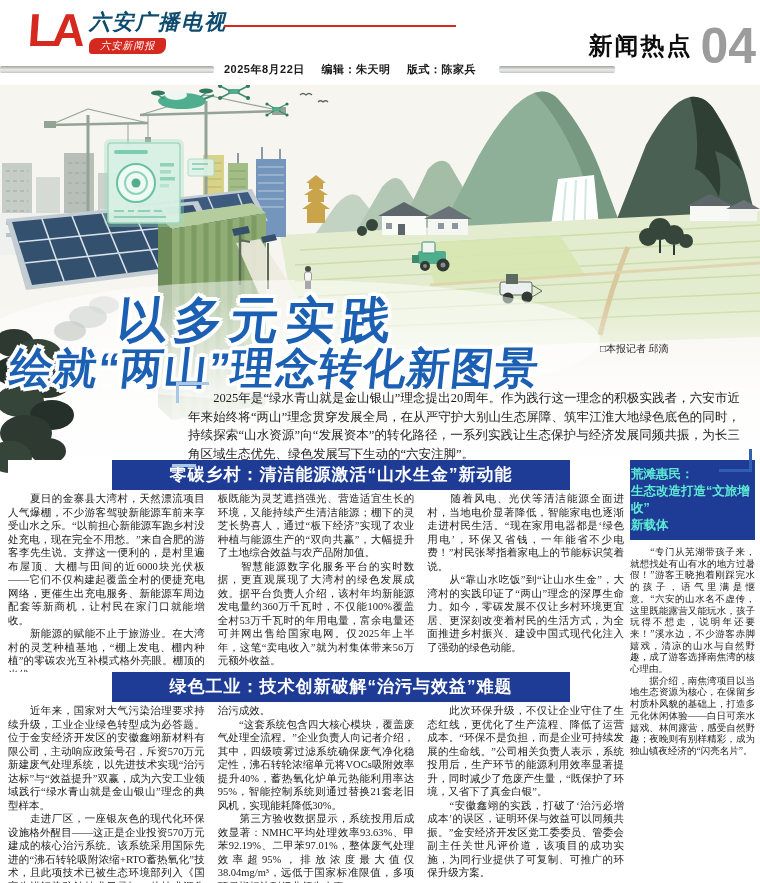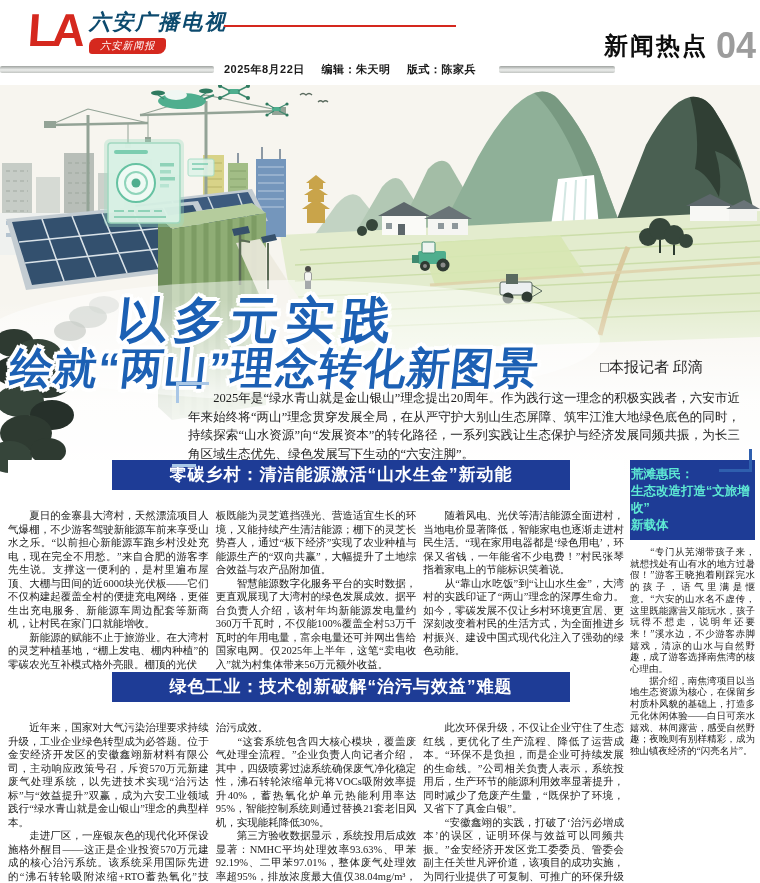--- a/index.html
+++ b/index.html
@@ -17,47 +17,47 @@
   .date-row{position:absolute;top:61px;left:0;width:760px;height:16px;display:flex;align-items:center;}
   .bar{height:7px;background:linear-gradient(#9fa3a0,#eceeec 55%,#c2c5c2);border-radius:2px;}
   .bar.left{width:214px;}
   .bar.right{width:116px;}
   .date-text{font-family:"Liberation Sans","DejaVu Sans",sans-serif;font-size:11px;font-weight:bold;
              color:#1a1a1a;padding:0 10px;white-space:nowrap;letter-spacing:.5px;}
   .date-text span{margin-right:13px;}
   .page-tag{position:absolute;top:26px;right:4px;display:flex;align-items:flex-end;}
   .tag-title{font-family:"Liberation Sans","DejaVu Sans",sans-serif;font-weight:900;font-size:24px;
              color:#0d0d0d;letter-spacing:2px;line-height:40px;}
-  .tag-num{font-family:"Liberation Sans","DejaVu Sans",sans-serif;font-weight:900;font-size:36px;
+  .tag-num{font-family:"Liberation Sans","DejaVu Sans",sans-serif;font-weight:900;font-size:50px;
            line-height:40px;color:#9c9c9c;margin-left:8px;}
   
   .illustration{position:absolute;top:85px;left:0;width:760px;height:395px;z-index:1;overflow:hidden;}
   
   .hl{position:absolute;z-index:3;font-family:"Liberation Sans","DejaVu Sans",sans-serif;font-weight:900;
       color:#1c60b4;transform:skewX(-6deg);white-space:nowrap;
       text-shadow:-3px -3px 0 #fff,3px -3px 0 #fff,-3px 3px 0 #fff,3px 3px 0 #fff,
                   -4px 0 0 #fff,4px 0 0 #fff,0 -4px 0 #fff,0 4px 0 #fff;}
   .hl1{top:288px;left:118px;font-size:49px;letter-spacing:7px;}
   .hl2{top:340px;left:10px;font-size:43px;letter-spacing:1px;}
-  .byline{position:absolute;top:358px;left:600px;z-index:3;font-size:15px;color:#222;}
+  .byline{position:absolute;top:342px;left:600px;z-index:3;font-size:10px;color:#222;}
   
   .lead{position:absolute;top:389px;left:188px;width:552px;z-index:3;}
   .lead-text{font-size:12.5px;line-height:18.5px;text-align:justify;color:#1c1c1c;}
   .bracket{position:absolute;}
   .bracket.tl{left:-12px;top:-7px;width:30px;height:18px;border-left:3px solid #a9c7e6;border-top:3px solid #a9c7e6;}
   .bracket.br{right:-12px;bottom:-9px;width:30px;height:20px;border-right:3px solid #2f5fae;border-bottom:3px solid #2f5fae;}
   .bracket.bl{left:-16px;bottom:-4px;width:24px;height:8px;border-bottom:3px solid #a9c7e6;}
   
   .sec{position:absolute;left:8px;width:616px;z-index:2;background:#fff;}
   .sec1{top:460px;height:256px;overflow:hidden;}
   .sec2{top:672px;height:211px;overflow:hidden;}
   .banner{margin-left:104px;width:458px;background:#1e3c96;color:#fff;text-align:center;
           font-family:"Liberation Sans","DejaVu Sans",sans-serif;font-weight:bold;font-size:17px;
           padding:3px 0 4px;letter-spacing:1px;}
-  .cols{display:flex;gap:7px;margin-top:19px;justify-content:space-between;}
+  .cols{display:flex;gap:13px;margin-top:2px;justify-content:space-between;}
   .col{flex:1;font-size:10.5px;line-height:13.5px;text-align:justify;color:#212121;}
   .col p{margin:0;}
   .sec3{position:absolute;left:630px;top:460px;width:125px;height:423px;overflow:hidden;z-index:2;background:#fff;}
   .banner3{background:#1e3c96;color:#5eead4;font-family:"Liberation Sans","DejaVu Sans",sans-serif;
            font-weight:bold;font-size:12.5px;line-height:17px;padding:6px 1px;}
   .col3{margin-top:7px;font-size:9.5px;line-height:11.7px;text-align:justify;color:#212121;}
   .col3 p{margin:0;}
 </style>
 </head>
 <body>

